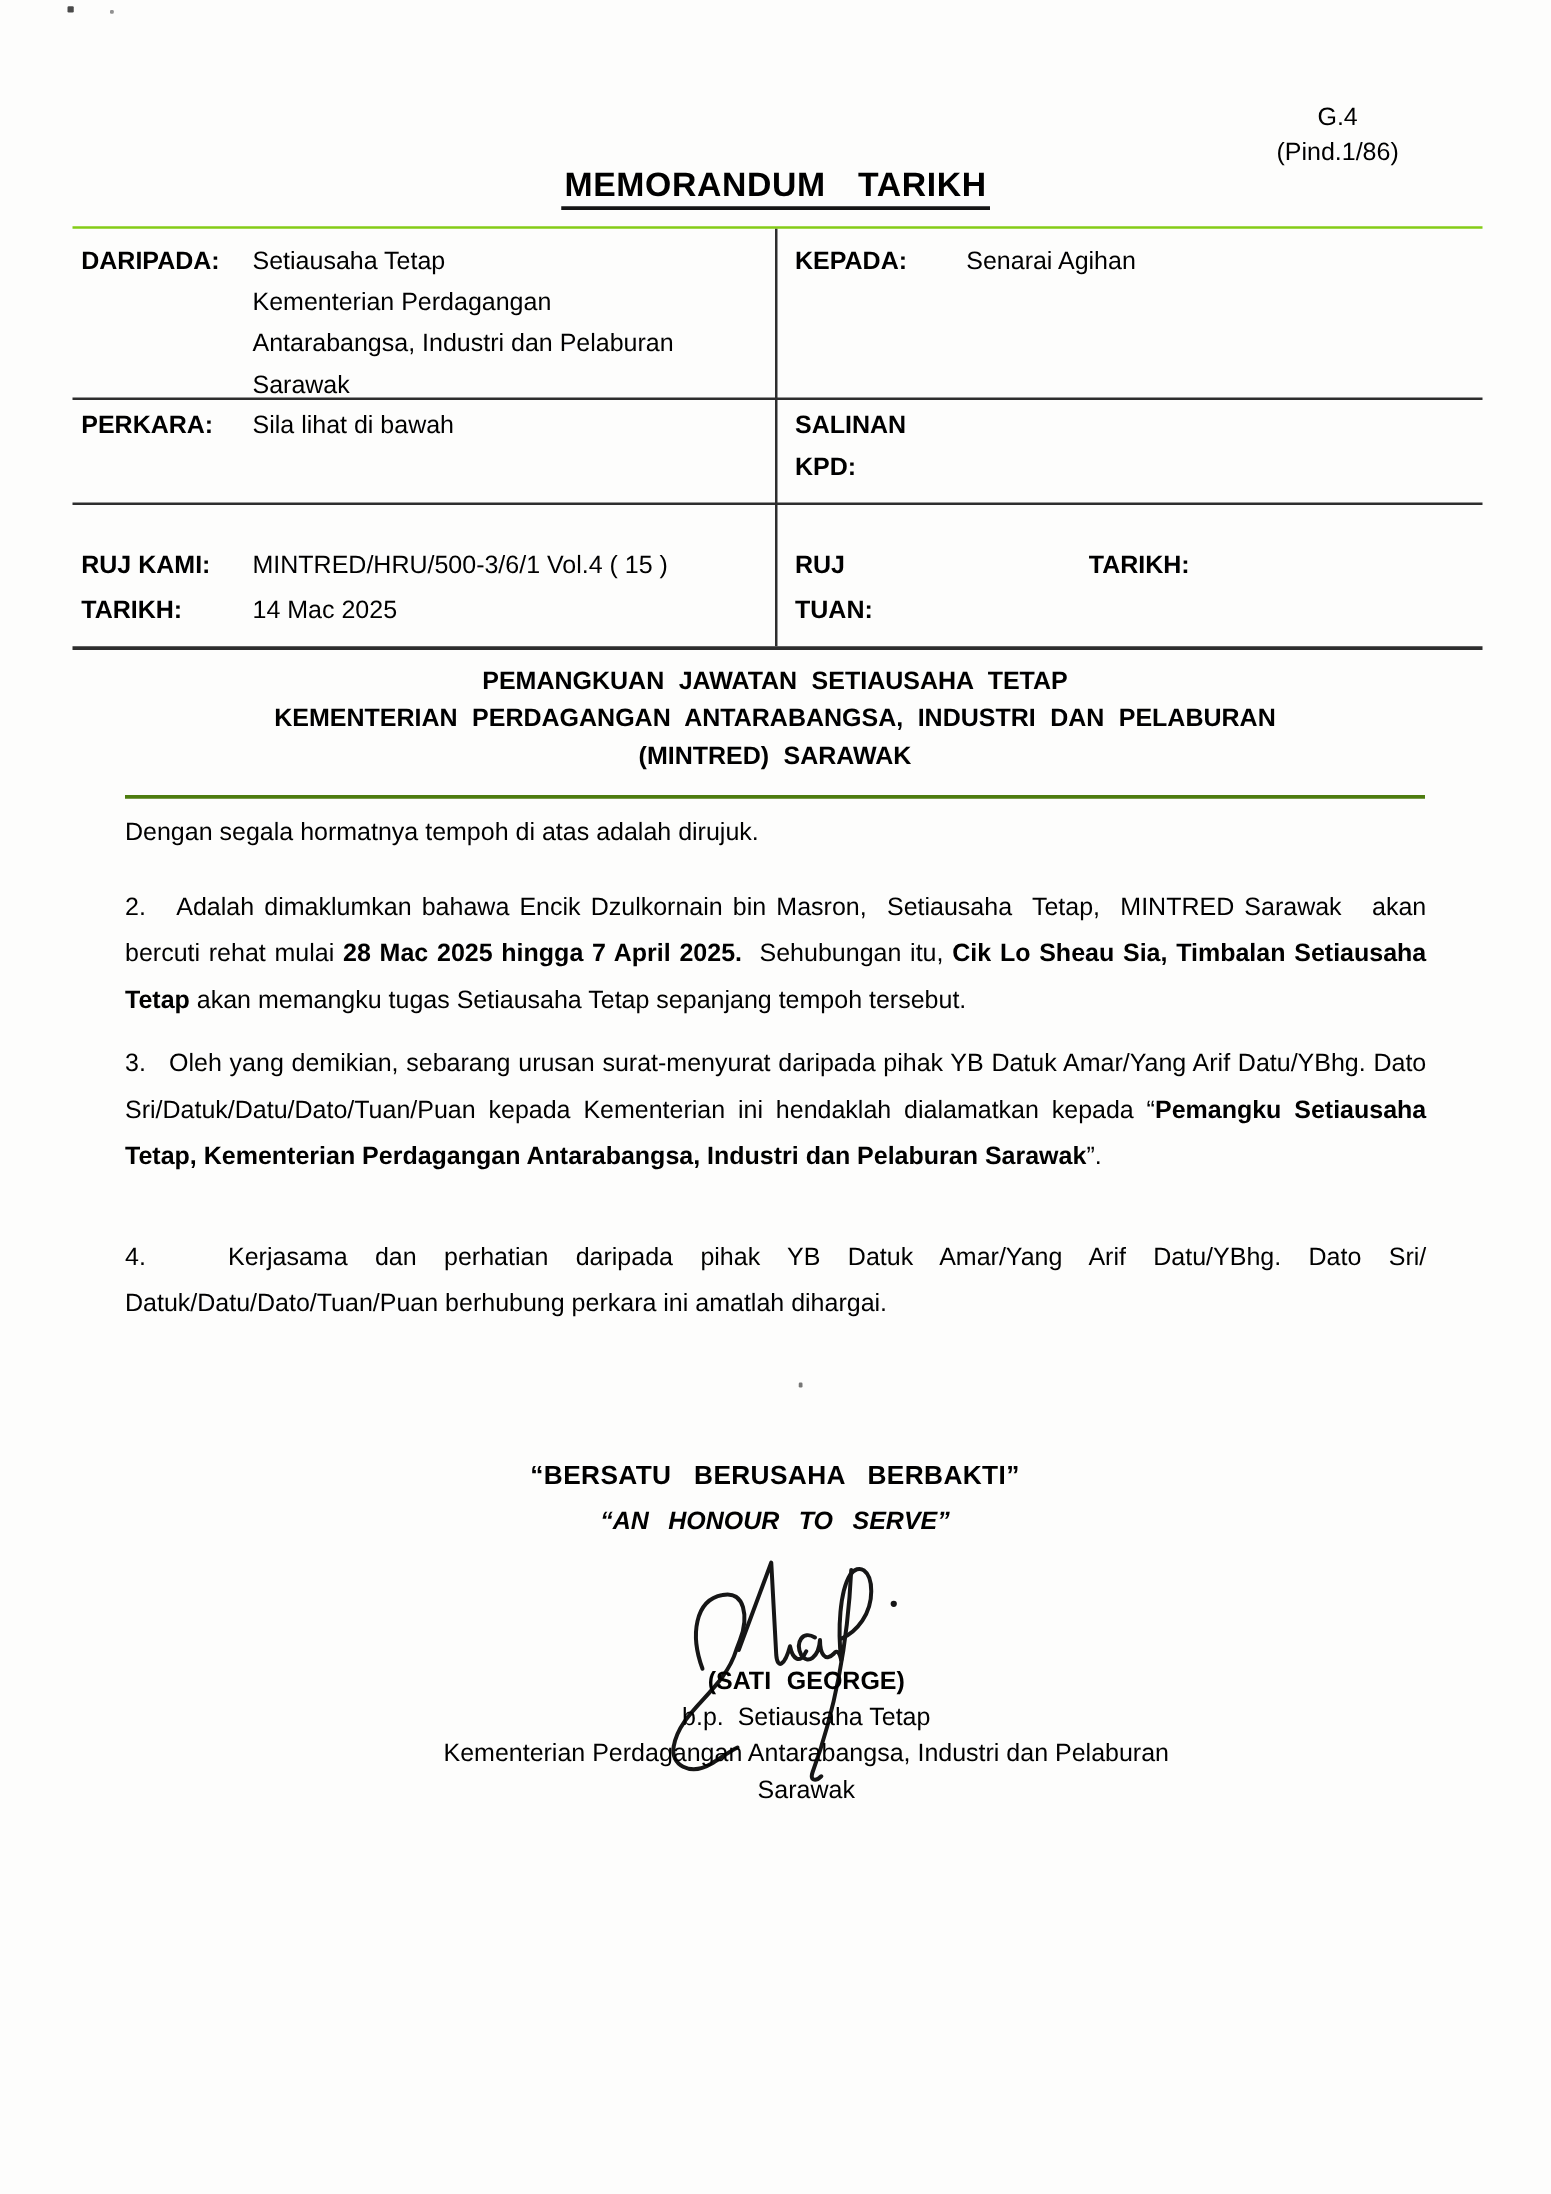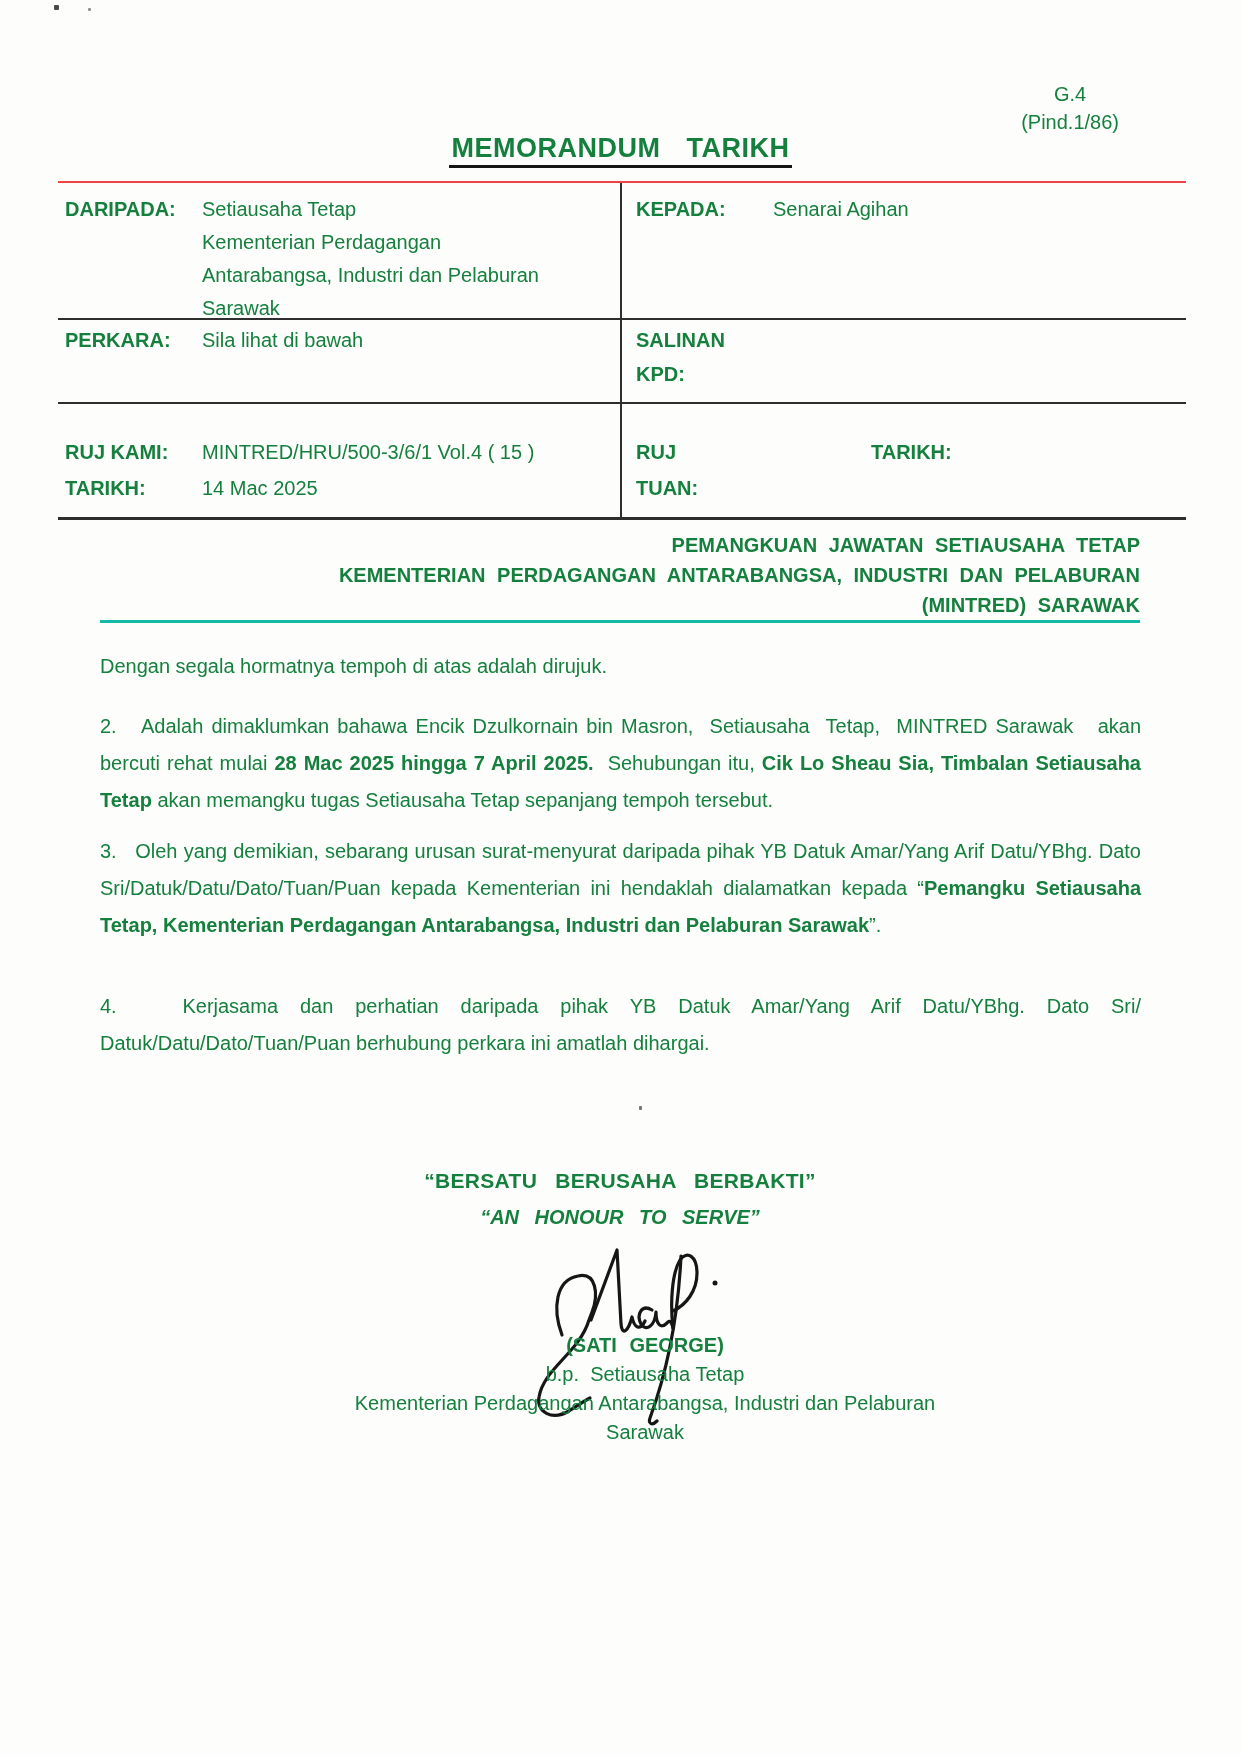--- a/index.html
+++ b/index.html
@@ -1,21 +1,21 @@
 <!DOCTYPE html>
 <html><head>
 <meta charset="utf-8">
 <style>
   html,body{margin:0;padding:0;background:#ffffff;}
   .page{
     position:relative;
     width:1241px;height:1755px;
     background:#fdfdfc;
     font-family:"Liberation Sans", sans-serif;
-    color:#15803d;
+    color:#000000;
     overflow:hidden;
   }
   .speck{position:absolute;background:#4a4a4a;border-radius:1px;}
 
   
   .form-code{
     position:absolute;top:80px;right:122px;
     text-align:center;font-size:20px;line-height:28px;
   }
 
@@ -25,21 +25,21 @@
     display:inline-block;
     font-size:27px;font-weight:700;
     letter-spacing:0.5px;word-spacing:18px;
     border-bottom:3px solid #151515;
     padding:0 3px 1px 3px;
   }
 
   
   .memo-table{
     position:absolute;left:58px;top:181px;width:1128px;
-    border-top:2px solid #ef4444;border-bottom:3px solid #2e2e2e;
+    border-top:2px solid #84cc16;border-bottom:3px solid #2e2e2e;
     font-size:20px;
   }
   .v-divider{position:absolute;left:562px;top:0;bottom:0;width:2px;background:#2e2e2e;}
   .t-row{display:flex;box-sizing:border-box;}
   .t-row.r1{height:137px;border-bottom:2px solid #2e2e2e;}
   .t-row.r2{height:84px;border-bottom:2px solid #2e2e2e;}
   .t-row.r3{height:85px;margin-top:28px;}
   .t-cell{box-sizing:border-box;}
   .t-cell.left{width:564px;padding-left:7px;}
   .t-cell.right{flex:1;padding-left:14px;}
@@ -50,24 +50,24 @@
   .fld-label{font-weight:700;width:137px;flex:0 0 137px;}
   .fld-value{flex:1;}
   .pre{white-space:pre-line;}
   .bold{font-weight:700;}
   .rt-left{width:235px;flex:0 0 235px;font-weight:700;}
   .rt-right{font-weight:700;}
 
   
   .subject{
     position:absolute;left:100px;top:530px;width:1040px;
-    text-align:right;font-weight:700;font-size:20px;line-height:30px;
+    text-align:center;font-weight:700;font-size:20px;line-height:30px;
     word-spacing:6px;
-    border-bottom:3px solid #14b8a6;
-    padding-bottom:0;
+    border-bottom:3px solid #4d7c0f;
+    padding-bottom:16px;
   }
 
   
   .para{
     position:absolute;left:100px;width:1041px;margin:0;
     font-size:20px;line-height:37px;text-align:justify;
   }
   .para.noj{text-align:left;}
 
   

